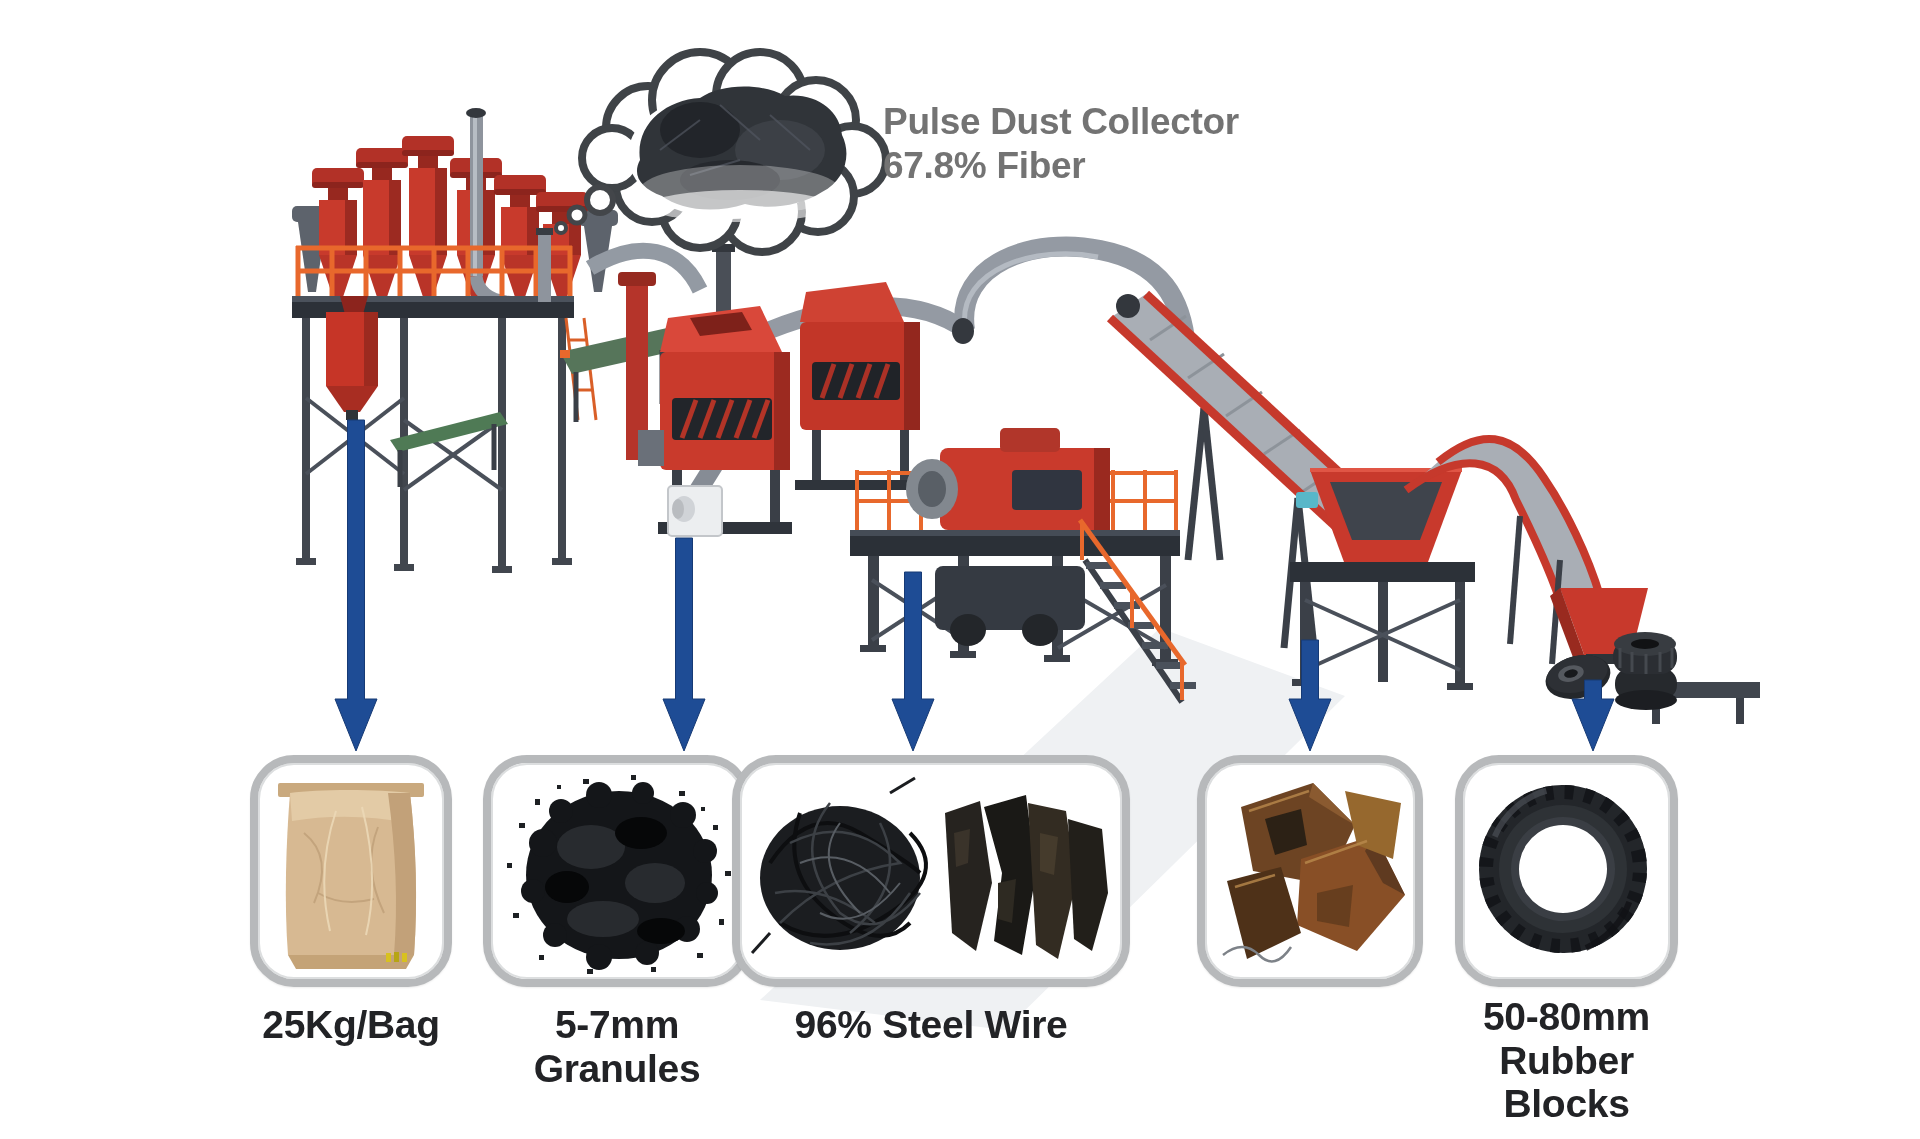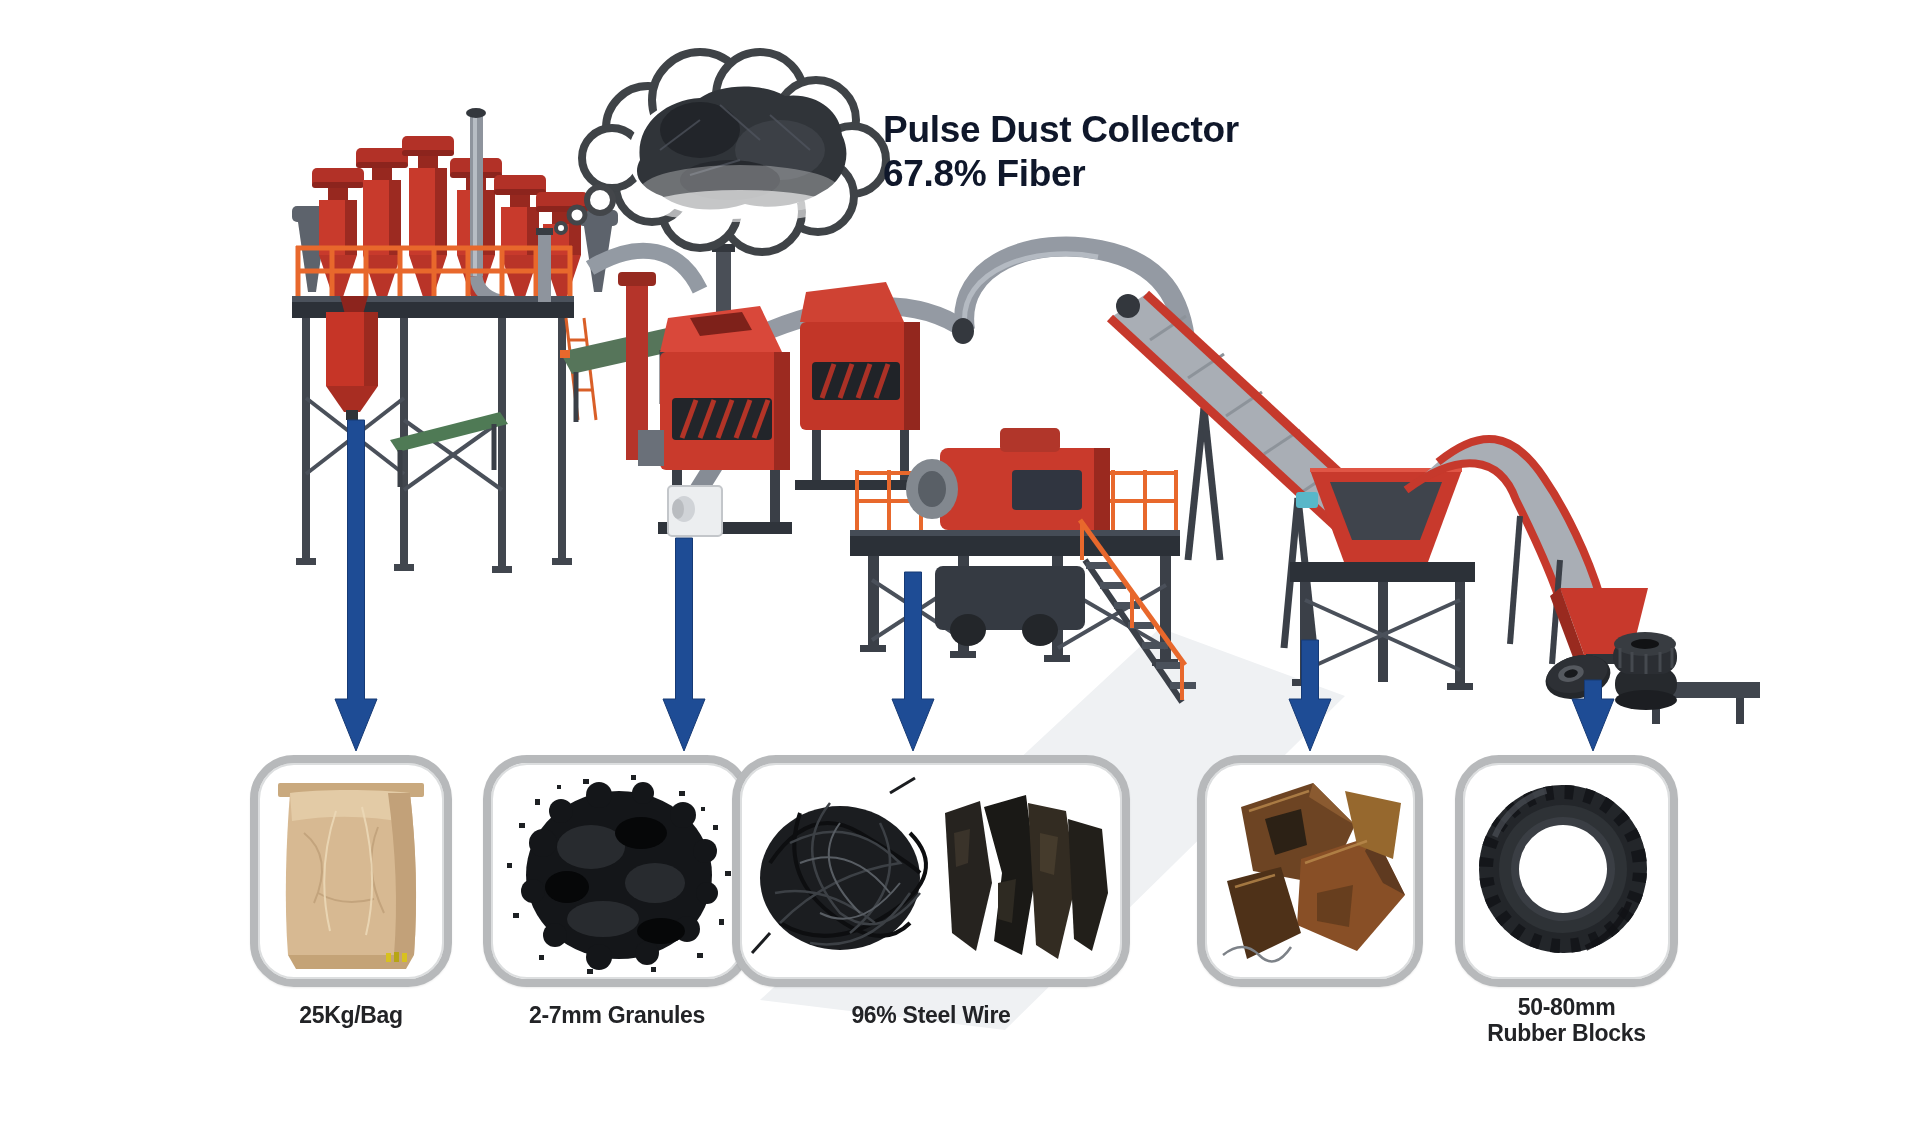--- a/index.html
+++ b/index.html
@@ -1,27 +1,27 @@
 <!DOCTYPE html>
 <html><head>
 <meta charset="utf-8">
 <style>
   html,body{margin:0;padding:0;background:#ffffff;}
   .stage{position:relative;width:1920px;height:1139px;background:#ffffff;overflow:hidden;
          font-family:"Liberation Sans","DejaVu Sans",sans-serif;}
   .scene{position:absolute;left:0;top:0;width:1920px;height:1139px;}
-  .title{position:absolute;left:883px;top:108px;color:#0f172a;font-weight:bold;
+  .title{position:absolute;left:883px;top:100px;color:#737373;font-weight:bold;
          font-size:37px;line-height:1.2;letter-spacing:-0.3px;white-space:nowrap;}
   .product{position:absolute;top:755px;text-align:center;}
   .card{box-sizing:border-box;height:232px;width:100%;background:#ffffff;
         border:8px solid #b7b9bb;border-radius:44px;overflow:hidden;
         box-shadow:inset 0 0 0 2px #dcdedf, 0 1px 2px rgba(0,0,0,0.08);
         display:flex;align-items:center;justify-content:center;}
   .card svg{display:block;width:100%;height:100%;}
-  .plabel{margin-top:16px;color:#222326;font-weight:bold;font-size:23px;
+  .plabel{margin-top:16px;color:#222326;font-weight:bold;font-size:39px;
           line-height:1.12;letter-spacing:-0.3px;}
   .plabel.two-line{margin-top:8px;}
 </style>
 </head>
 <body>
 
 <div class="stage">
 
 <svg class="scene" viewBox="0 0 1920 1139">
 
@@ -470,21 +470,21 @@
             <ellipse cx="164" cy="120" rx="30" ry="20"></ellipse>
         <ellipse cx="112" cy="156" rx="36" ry="18"></ellipse>
       </g>
       <g fill="#060708">
         <ellipse cx="150" cy="70" rx="26" ry="16"></ellipse>
             <ellipse cx="76" cy="124" rx="22" ry="16"></ellipse>
         <ellipse cx="170" cy="168" rx="24" ry="13"></ellipse>
       </g>
     </svg>
   </div>
-  <div class="plabel">2-7mm Granules</div>
+  <div class="plabel">5-7mm Granules</div>
 </div>
 
 <div class="product" style="left:732px;width:398px;">
   <div class="card">
     <svg viewBox="0 0 382 216">
       <ellipse cx="100" cy="115" rx="80" ry="72" fill="#1b1d20"></ellipse>
       <g stroke="#0d0e10" stroke-width="4" fill="none">
         <path d="M30,100 q40,-60 90,-30 t60,40"></path>
         <path d="M40,160 q50,30 110,-10 t20,-80"></path>
         <path d="M60,50 q-20,60 30,100 t80,10"></path>

